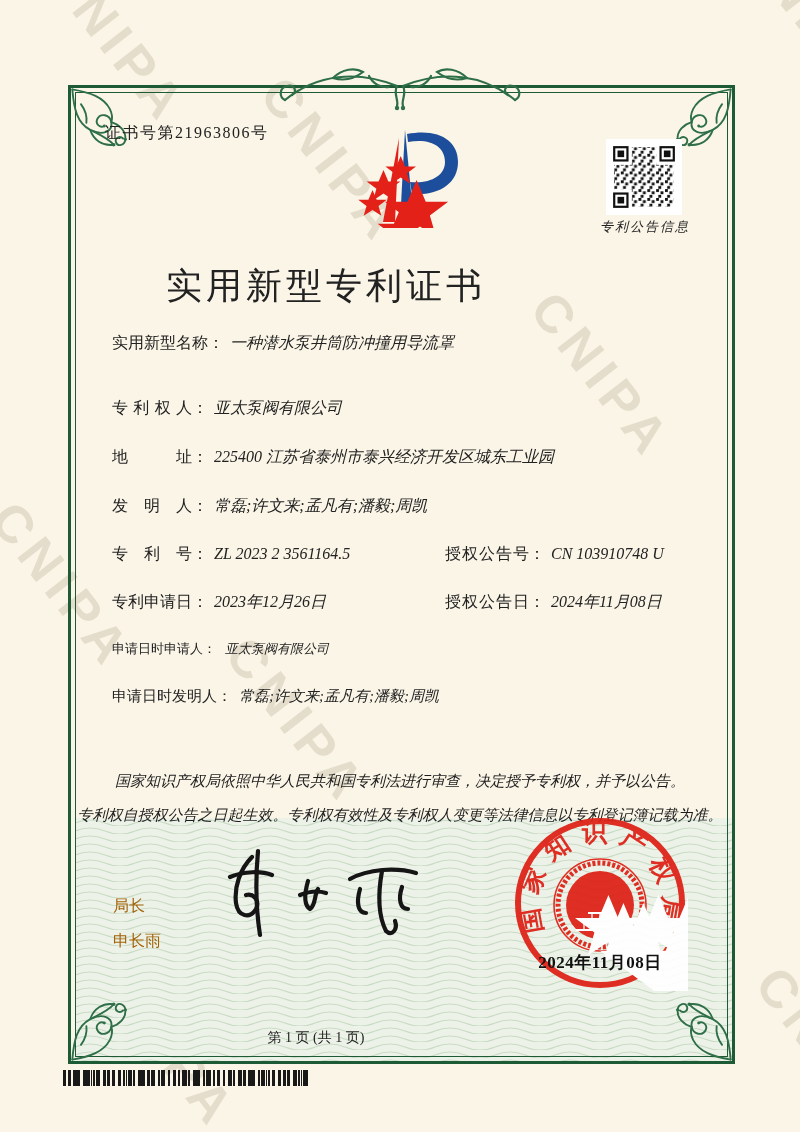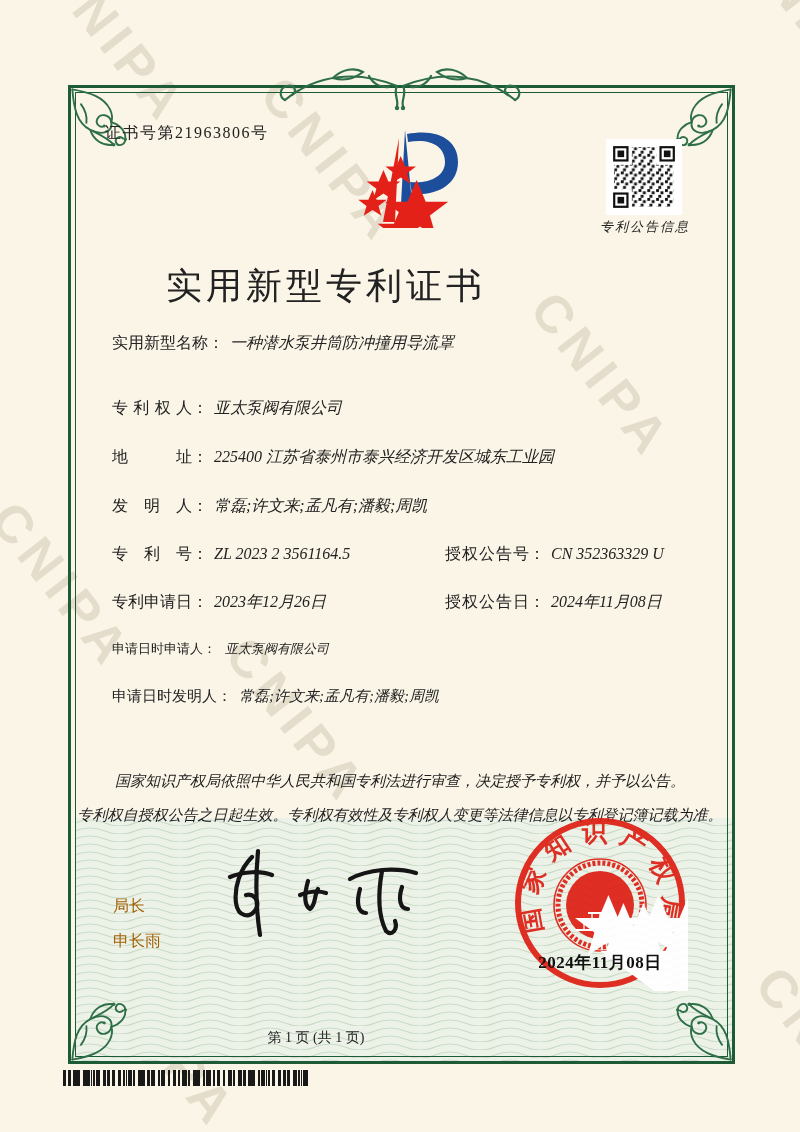--- a/index.html
+++ b/index.html
@@ -196,21 +196,21 @@
   </div>
   <div class="row" style="top:447px;">
     <span class="lbl w5">地址</span><span class="colon">：</span><span class="val">225400 江苏省泰州市泰兴经济开发区城东工业园</span>
   </div>
   <div class="row" style="top:496px;">
     <span class="lbl w5">发明人</span><span class="colon">：</span><span class="val">常磊;许文来;孟凡有;潘毅;周凯</span>
   </div>
   <div class="row" style="top:544px;">
     <span class="lbl w5">专利号</span><span class="colon">：</span><span class="val">ZL 2023 2 3561164.5</span>
     <span class="col2">
-      <span class="lbl w84">授权公告号</span><span class="colon">：</span><span class="val">CN 352363329 U</span>
+      <span class="lbl w84">授权公告号</span><span class="colon">：</span><span class="val">CN 103910748 U</span>
     </span>
   </div>
   <div class="row" style="top:592px;">
     <span class="lbl w5">专利申请日</span><span class="colon">：</span><span class="val">2023年12月26日</span>
     <span class="col2">
       <span class="lbl w84">授权公告日</span><span class="colon">：</span><span class="val">2024年11月08日</span>
     </span>
   </div>
   <div class="row" style="top:640px; font-size:13px;">
     <span class="lbl">申请日时申请人</span><span class="colon">：</span><span class="val">亚太泵阀有限公司</span>

